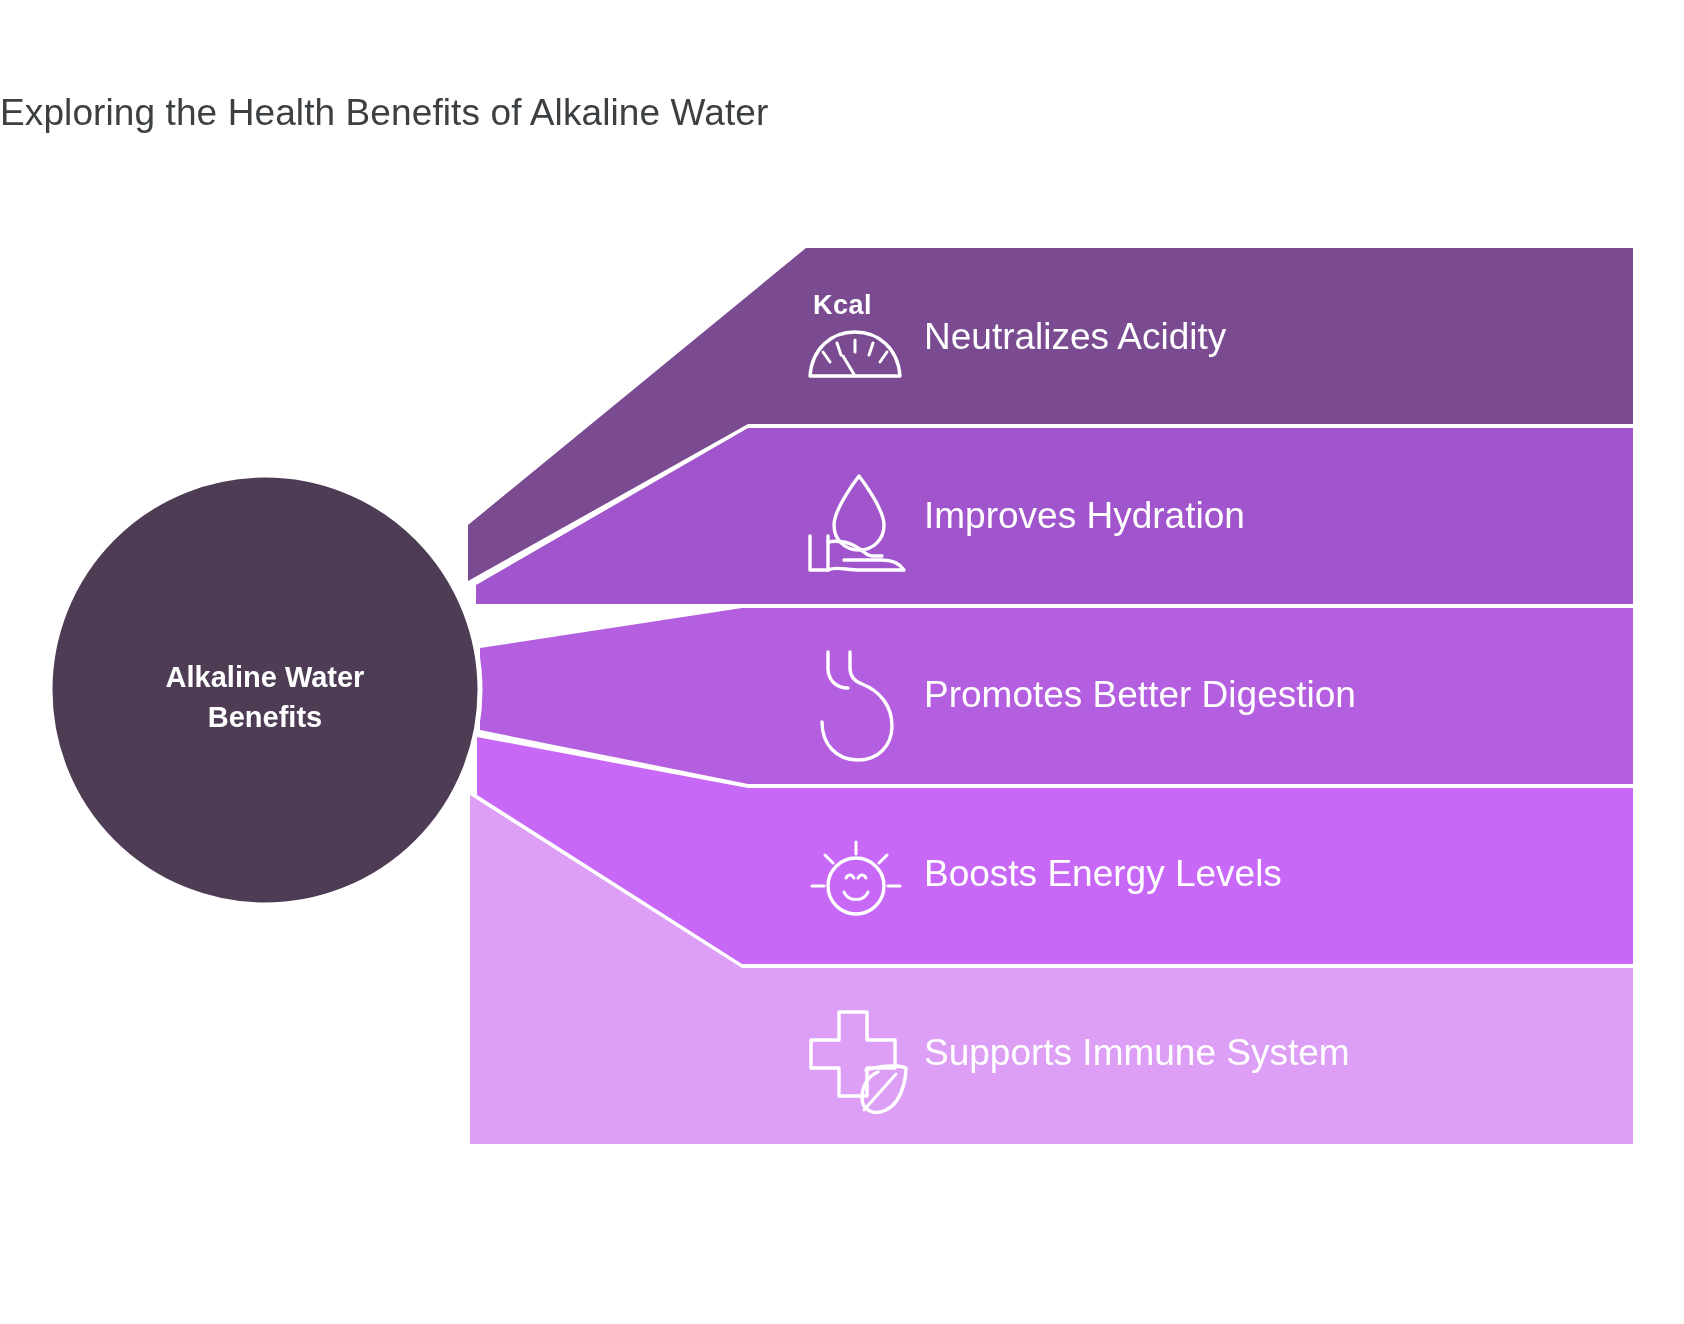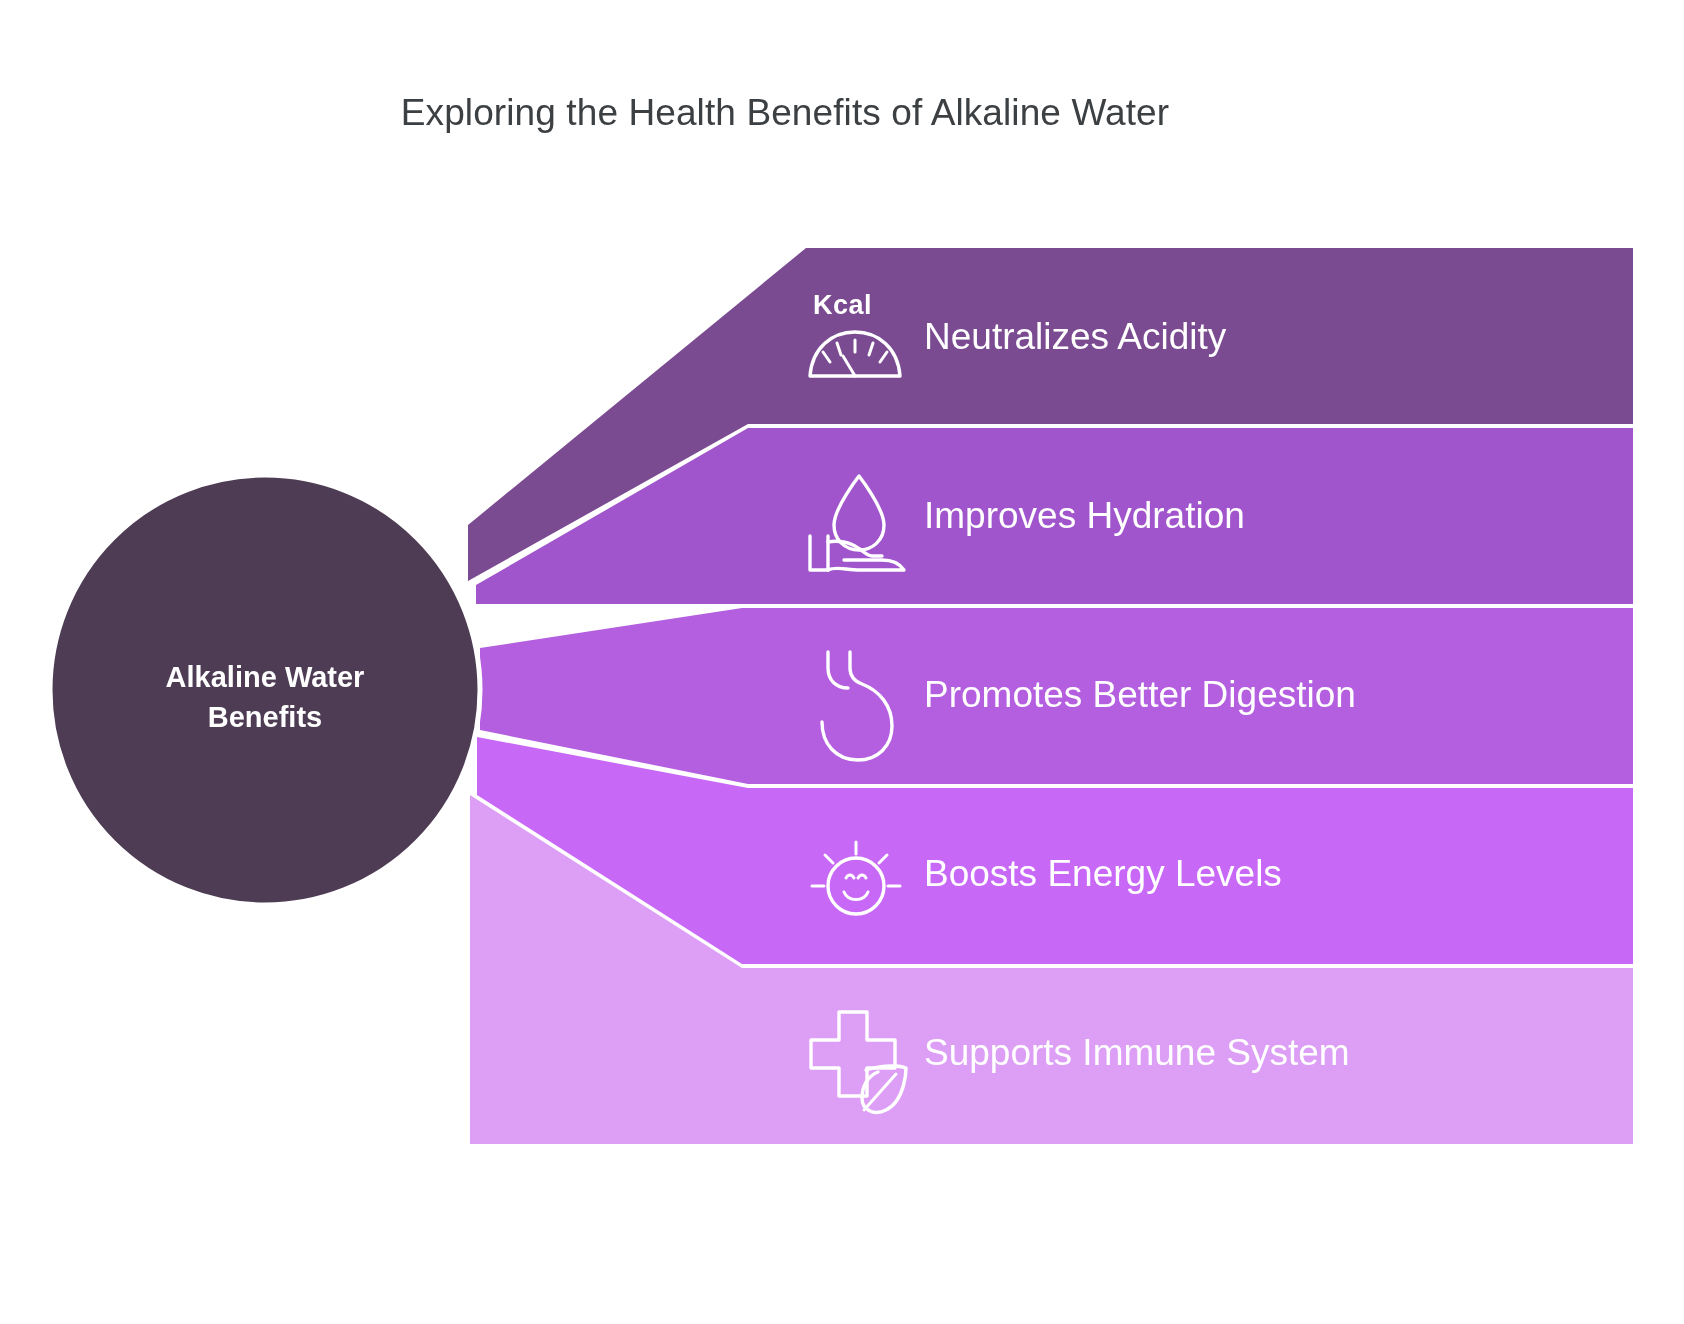--- a/index.html
+++ b/index.html
@@ -22,21 +22,21 @@
     top: 0;
     width: 1684px;
     height: 1324px;
   }
 
   #chart-title {
     position: absolute;
     left: 0;
     top: 92px;
     width: 1570px;
-    text-align: center;
+    text-align: left;
     font-size: 37px;
     font-weight: 400;
     color: #3c4043;
     letter-spacing: 0.1px;
     white-space: nowrap;
   }
 
   #diagram-svg {
     position: absolute;
     left: 0;

